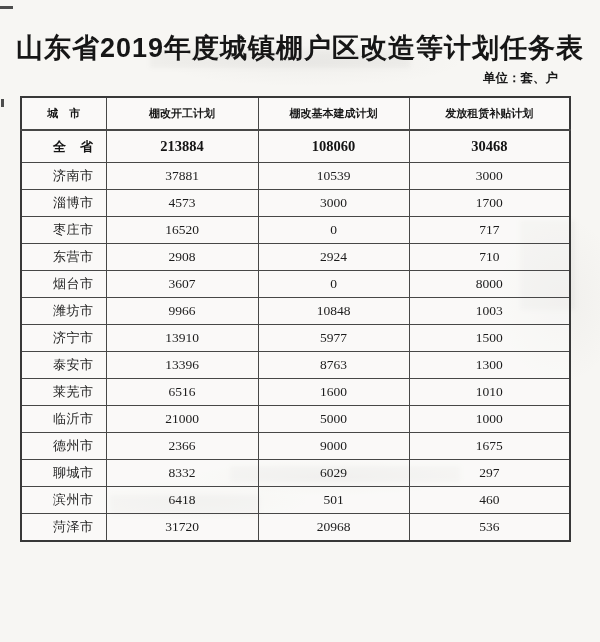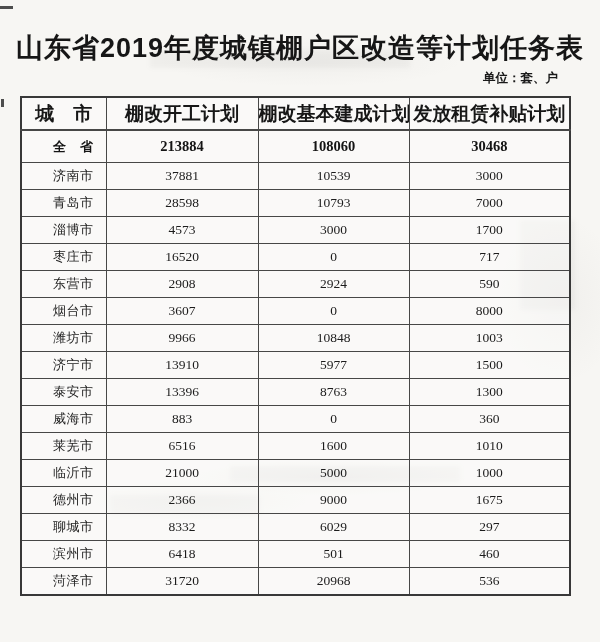--- a/index.html
+++ b/index.html
@@ -61,21 +61,21 @@
     vertical-align: middle;
     padding: 0;
     overflow: hidden;
     white-space: nowrap;
   }
   table.plan thead th {
     height: 31px;
     border-bottom-width: 2px;
     font-family: "Liberation Sans", "DejaVu Sans", sans-serif;
     font-weight: bold;
-    font-size: 19px;
+    font-size: 11px;
     color: #171717;
     margin-top: 37px;
   }
   table.plan tr.province td {
     height: 31px;
     font-weight: bold;
     font-size: 14.5px;
     color: #141414;
   }
   table.plan tbody td {
@@ -136,42 +136,36 @@
       <td>108060</td>
       <td>30468</td>
     </tr>
   <tr>
         <td class="city">济南市</td>
         <td>37881</td>
         <td>10539</td>
         <td>3000</td>
       </tr>
       <tr>
-        <td class="city">青岛市</td>
-        <td>28598</td>
-        <td>10793</td>
-        <td>7000</td>
-      </tr>
-      <tr>
         <td class="city">淄博市</td>
         <td>4573</td>
         <td>3000</td>
         <td>1700</td>
       </tr>
       <tr>
         <td class="city">枣庄市</td>
         <td>16520</td>
         <td>0</td>
         <td>717</td>
       </tr>
       <tr>
         <td class="city">东营市</td>
         <td>2908</td>
         <td>2924</td>
-        <td>590</td>
+        <td>710</td>
       </tr>
       <tr>
         <td class="city">烟台市</td>
         <td>3607</td>
         <td>0</td>
         <td>8000</td>
       </tr>
       <tr>
         <td class="city">潍坊市</td>
         <td>9966</td>
@@ -184,26 +178,20 @@
         <td>5977</td>
         <td>1500</td>
       </tr>
       <tr>
         <td class="city">泰安市</td>
         <td>13396</td>
         <td>8763</td>
         <td>1300</td>
       </tr>
       <tr>
-        <td class="city">威海市</td>
-        <td>883</td>
-        <td>0</td>
-        <td>360</td>
-      </tr>
-      <tr>
         <td class="city">莱芜市</td>
         <td>6516</td>
         <td>1600</td>
         <td>1010</td>
       </tr>
       <tr>
         <td class="city">临沂市</td>
         <td>21000</td>
         <td>5000</td>
         <td>1000</td>

